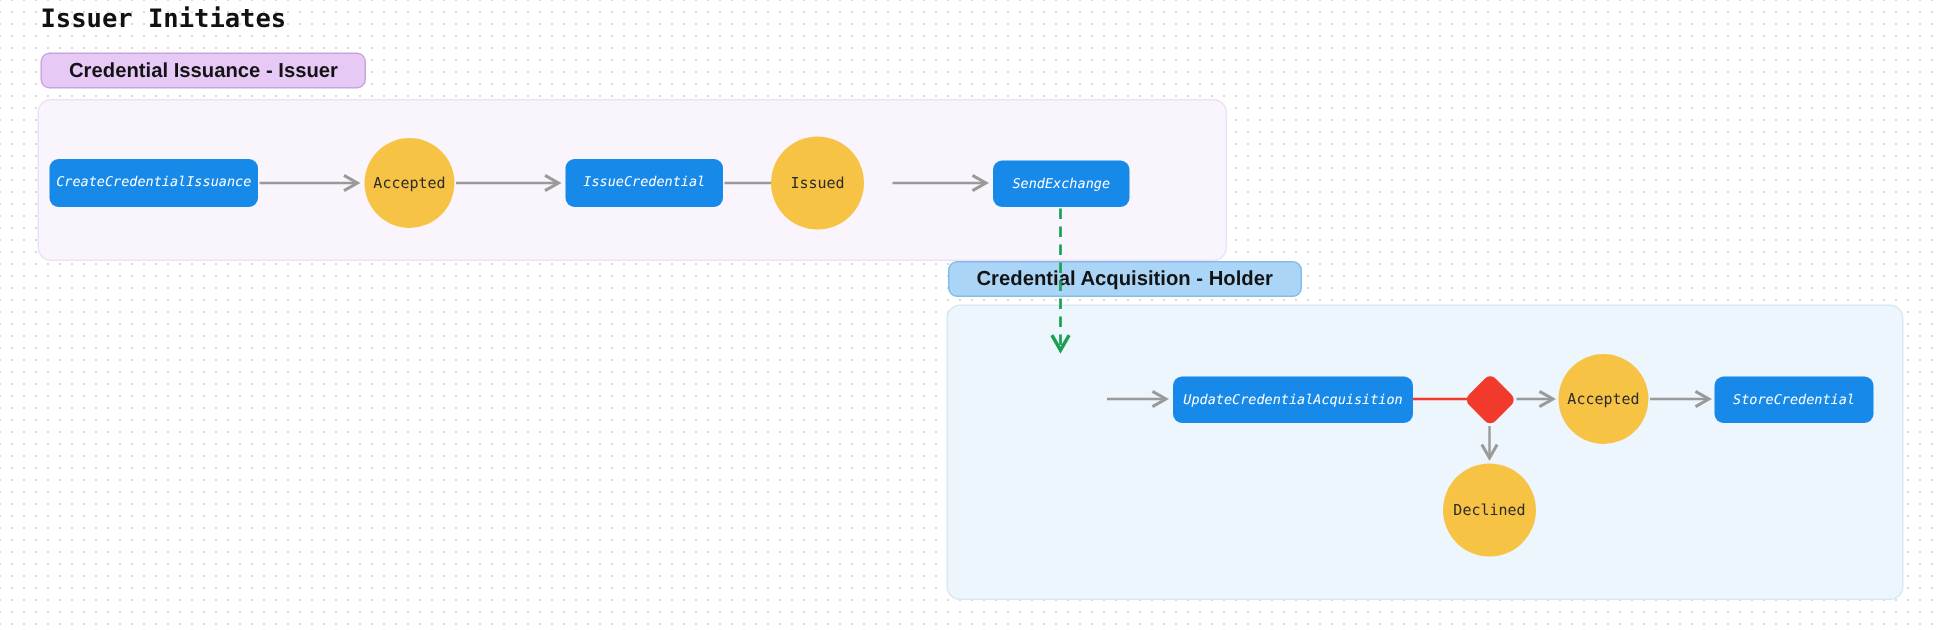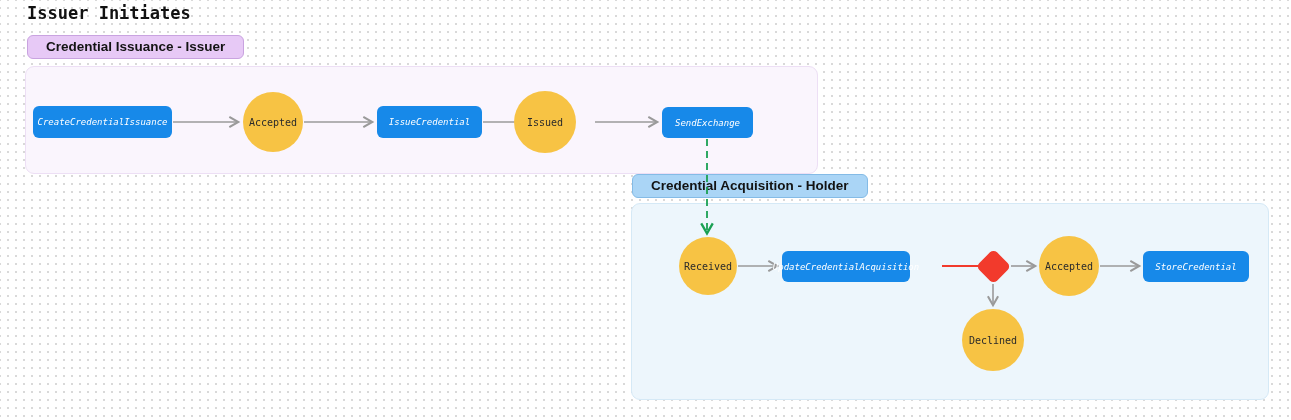--- a/index.html
+++ b/index.html
@@ -123,20 +123,19 @@
     <line x1="1100" y1="266" x2="1138" y2="266" stroke="#9a9a9a" stroke-width="1.6" marker-end="url(#chev-gray)"></line>
     <line x1="993" y1="284" x2="993" y2="304" stroke="#9a9a9a" stroke-width="1.6" marker-end="url(#chev-gray)"></line>
   </svg>
 
   <div class="task" style="left:33px; top:106px; width:139px; height:32px;">CreateCredentialIssuance</div>
   <div class="state" style="left:243px; top:92px; width:60px; height:60px;">Accepted</div>
   <div class="task" style="left:377px; top:106px; width:105px; height:32px;">IssueCredential</div>
   <div class="state" style="left:514px; top:91px; width:62px; height:62px;">Issued</div>
   <div class="task" style="left:662px; top:107px; width:91px; height:31px;">SendExchange</div>
 
-  <div class="state" style="left:679px; top:237px; width:58px; height:58px;">Received</div>
-  <div class="task" style="left:782px; top:251px; width:128px; height:31px;">UpdateCredentialAcquisition</div>
+  <div class="task" style="left:782px; top:251px; width:160px; height:31px;">UpdateCredentialAcquisition</div>
   <div class="diamond"></div>
   <div class="state" style="left:1039px; top:236px; width:60px; height:60px;">Accepted</div>
   <div class="task" style="left:1143px; top:251px; width:106px; height:31px;">StoreCredential</div>
   <div class="state" style="left:962px; top:309px; width:62px; height:62px;">Declined</div>
 
 </div>
 
 </body></html>

